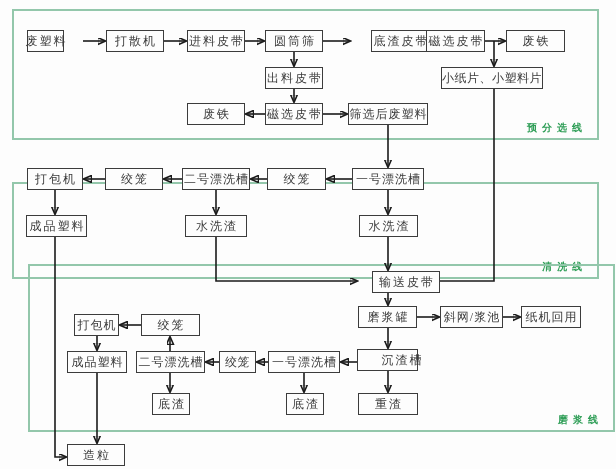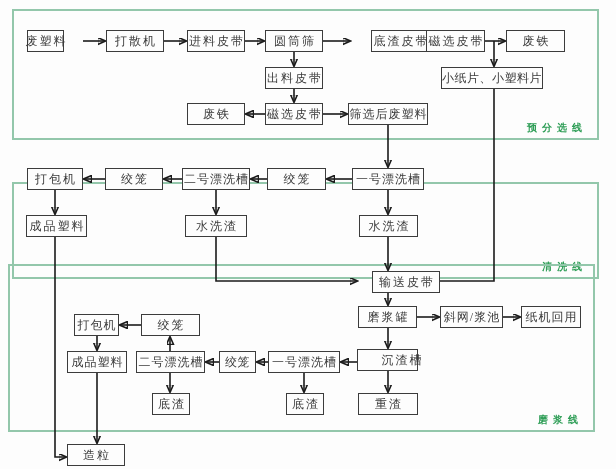--- a/index.html
+++ b/index.html
@@ -53,21 +53,21 @@
 <body>
 
 <div id="canvas">
 
   <div class="section" style="left:12px;top:9px;width:587px;height:131px;">
     <span class="section-label">预分选线</span>
   </div>
   <div class="section" style="left:12px;top:155px;width:587px;height:97px;margin-top:27px;">
     <span class="section-label">清洗线</span>
   </div>
-  <div class="section" style="left:8px;top:264px;width:587px;height:168px;">
+  <div class="section" style="left:28px;top:264px;width:587px;height:168px;">
     <span class="section-label">磨浆线</span>
   </div>
 
   <svg id="connectors" width="616" height="469" viewBox="0 0 616 469">
     <defs>
       <marker id="ah" markerUnits="userSpaceOnUse" markerWidth="9" markerHeight="8" refX="7.5" refY="3.5" orient="auto">
         <path d="M0,0 L8,3.5 L0,7 Z" fill="#1b1b1b" stroke="none"></path>
       </marker>
     </defs>
 

